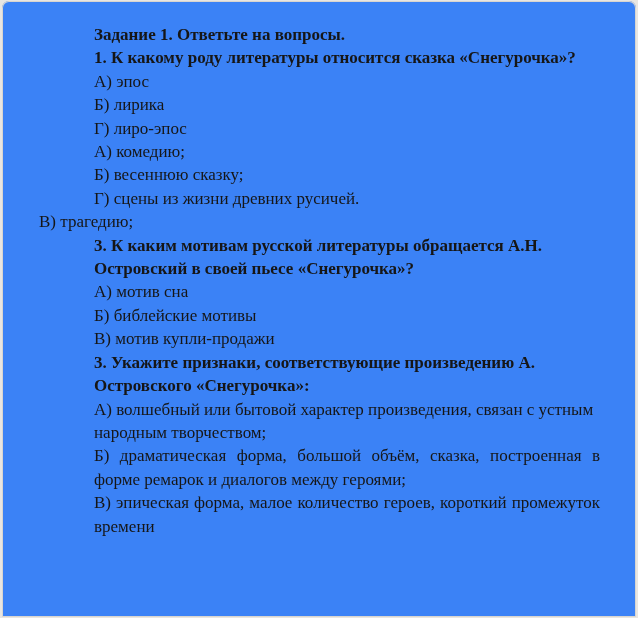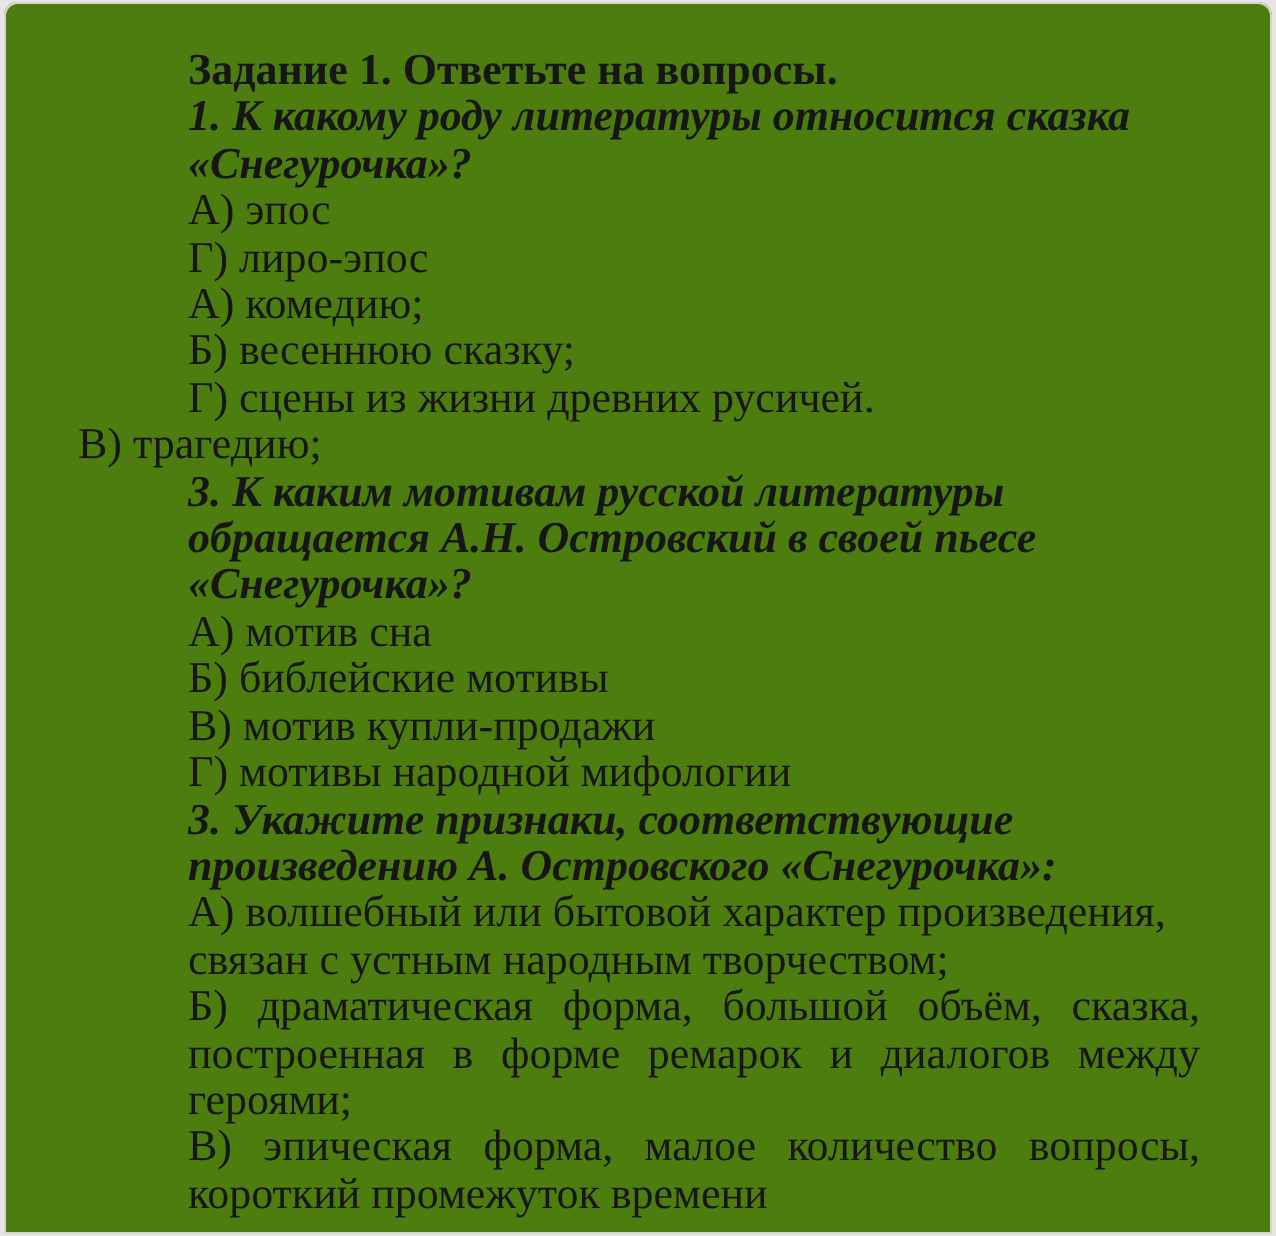--- a/index.html
+++ b/index.html
@@ -11,62 +11,61 @@
     height: 618px;
     background: #e8e6e2;
     overflow: hidden;
     font-family: "Liberation Serif", serif;
   }
   .page {
     box-sizing: border-box;
     width: 634px;
     height: 616px;
     margin: 1px 0 0 2px;
-    background: #4d7c0f;
+    background: #3b82f6;
     border-radius: 7px 7px 0 0;
     box-shadow: 0 0 0 1px #d8d5d0 inset;
     padding: 22px 36px 10px 92px;
     color: #161616;
-    font-size: 22px;
+    font-size: 17px;
     line-height: 23.4px;
     overflow: hidden;
   }
   .line {
     margin: 0;
     white-space: normal;
   }
   .line.bold {
     font-weight: bold;
   }
   .line.bolditalic {
     font-weight: bold;
-    font-style: italic;
   }
   .line.outdent {
     margin-left: -55px;
   }
   .line.justify {
     text-align: justify;
   }
 </style>
 </head>
 <body>
 
 <div class="page">
 
 <p class="line bold">Задание 1. Ответьте на вопросы.</p>
     <p class="line bolditalic">1. К какому роду литературы относится сказка «Снегурочка»?</p>
     <p class="line plain">А) эпос</p>
+    <p class="line plain">Б) лирика</p>
     <p class="line plain">Г) лиро-эпос</p>
     <p class="line plain">А) комедию;</p>
     <p class="line plain">Б) весеннюю сказку;</p>
     <p class="line plain">Г) сцены из жизни древних русичей.</p>
     <p class="line plain outdent">В) трагедию;</p>
     <p class="line bolditalic">3. К каким мотивам русской литературы обращается А.Н. Островский в своей пьесе «Снегурочка»?</p>
     <p class="line plain">А) мотив сна</p>
     <p class="line plain">Б) библейские мотивы</p>
     <p class="line plain">В) мотив купли-продажи</p>
-    <p class="line plain">Г) мотивы народной мифологии</p>
     <p class="line bolditalic">3. Укажите признаки, соответствующие произведению А. Островского «Снегурочка»:</p>
     <p class="line plain">А) волшебный или бытовой характер произведения, связан с устным народным творчеством;</p>
     <p class="line plain justify">Б) драматическая форма, большой объём, сказка, построенная в форме ремарок и диалогов между героями;</p>
-    <p class="line plain justify">В) эпическая форма, малое количество вопросы, короткий промежуток времени</p>
+    <p class="line plain justify">В) эпическая форма, малое количество героев, короткий промежуток времени</p>
   </div>
 
 </body></html>

